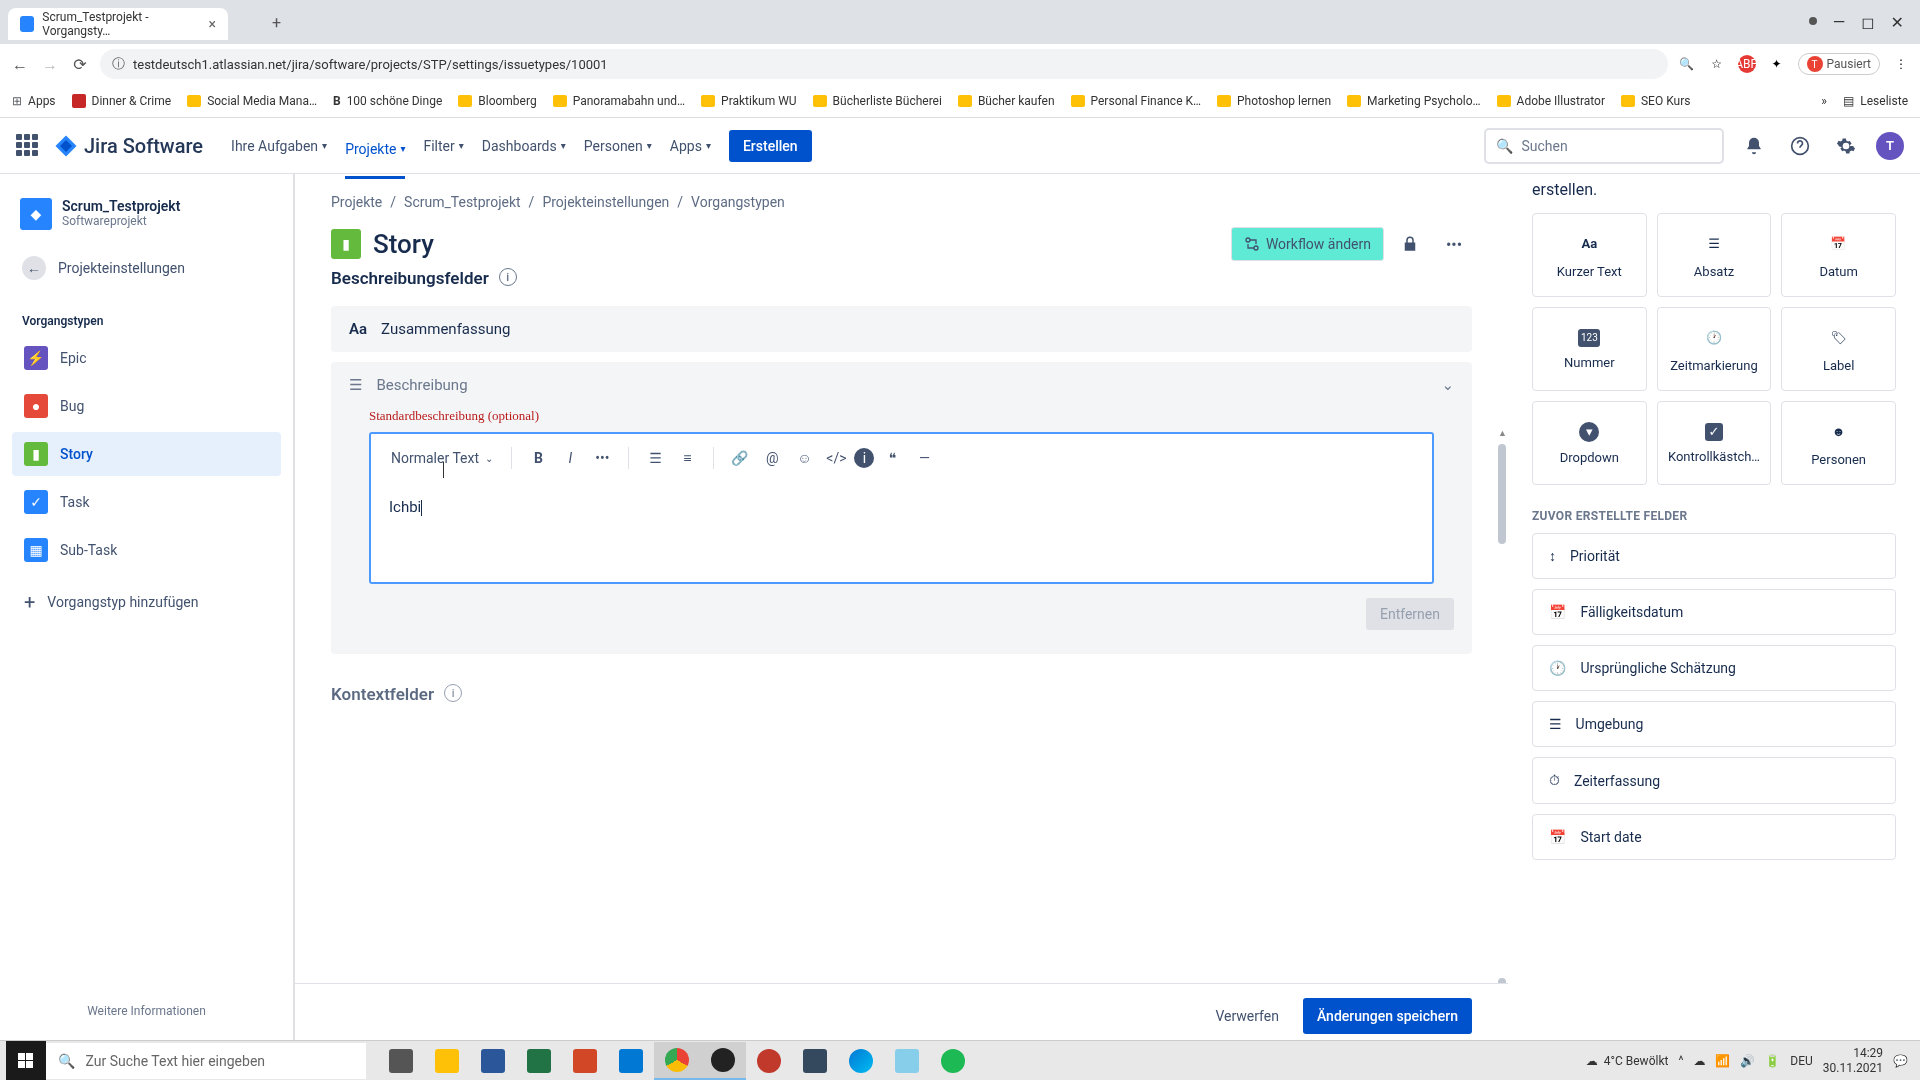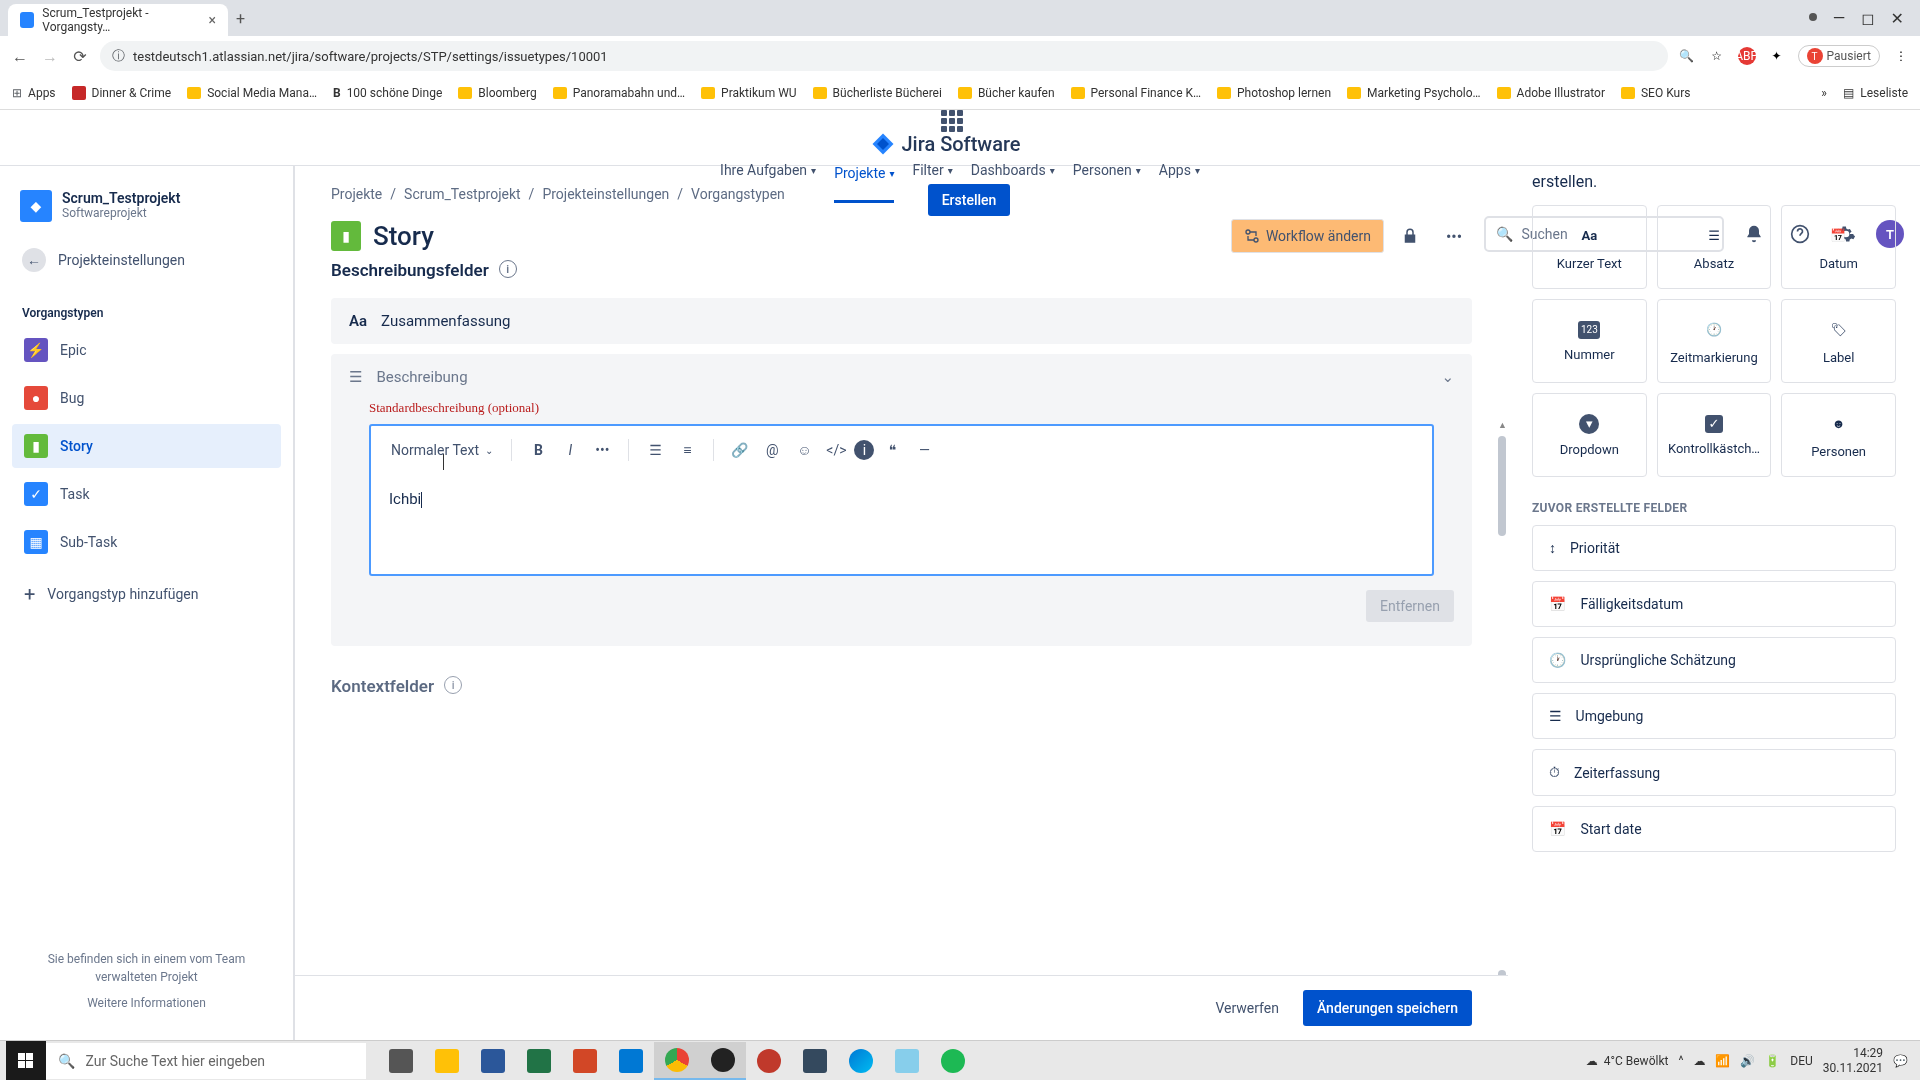--- a/index.html
+++ b/index.html
@@ -1,40 +1,40 @@
 <!DOCTYPE html>
 <html><head>
 <meta charset="utf-8">
 <style>
 * { margin: 0; padding: 0; box-sizing: border-box; font-family: -apple-system, BlinkMacSystemFont, "Segoe UI", Roboto, sans-serif; }
 body { width: 1920px; height: 1080px; overflow: hidden; background: #fff; }
 
 
 .browser-chrome { background: #dee1e6; }
-.tab-bar { display: flex; align-items: center; height: 36px; padding: 0 8px; }
+.tab-bar { display: flex; align-items: center; height: 44px; padding: 0 8px; gap: 36px; }
 .tab { display: flex; align-items: center; background: #fff; border-radius: 8px 8px 0 0; padding: 0 12px; height: 32px; margin-top: 4px; font-size: 12px; color: #333; gap: 8px; max-width: 220px; }
 .tab-favicon { width: 16px; height: 16px; background: #2684ff; border-radius: 3px; }
 .tab-close { color: #666; font-size: 14px; }
 .new-tab { margin-left: 8px; color: #555; font-size: 16px; }
 .win-controls { margin-left: auto; display: flex; gap: 16px; padding-right: 8px; color: #333; }
 .addr-bar { display: flex; align-items: center; background: #fff; height: 40px; padding: 0 10px; gap: 10px; }
 .nav-btn { width: 20px; color: #555; font-size: 16px; text-align: center; }
 .url-field { flex: 1; display: flex; align-items: center; background: #f1f3f4; border-radius: 20px; height: 30px; padding: 0 12px; font-size: 13px; color: #333; gap: 8px; }
 .url-lock { color: #5f6368; }
 .ext-icons { display: flex; align-items: center; gap: 12px; }
 .ext-ic { width: 18px; height: 18px; border-radius: 3px; display:flex; align-items:center; justify-content:center; font-size:12px; }
 .pausiert-badge { display:flex; align-items:center; gap:4px; border: 1px solid #ccc; border-radius: 14px; padding: 2px 8px; font-size: 12px; color: #555; }
 .pausiert-dot{ width:16px; height:16px; border-radius:50%; background:#ea4335; color:#fff; display:flex; align-items:center; justify-content:center; font-size:10px;}
 .bookmark-bar { display: flex; align-items: center; background: #fff; height: 34px; padding: 0 12px; gap: 16px; border-bottom: 1px solid #ddd; font-size: 12px; color: #333; }
 .bm-item { display: flex; align-items: center; gap: 6px; white-space: nowrap; }
 .bm-folder { width: 14px; height: 12px; background: #ffc107; border-radius: 2px; }
 .bm-spacer{ flex:1; }
 
 
-.jira-nav { display: flex; align-items: center; height: 56px; padding: 0 16px; border-bottom: 1px solid #dfe1e6; flex-direction: column; }
+.jira-nav { display: flex; align-items: center; height: 56px; padding: 0 16px; border-bottom: 1px solid #dfe1e6; }
 .app-switcher { width: 24px; height: 24px; display: grid; grid-template: repeat(3,6px)/repeat(3,6px); gap: 2px; margin-right: 14px; }
 .app-switcher span { background: #42526e; border-radius: 1px; }
 .jira-logo { display: flex; align-items: center; gap: 6px; color: #253858; font-size: 20px; font-weight: 500; margin-right: 28px; }
 .jira-logo-mark { width: 24px; height: 24px; }
 .nav-items { display: flex; gap: 18px; }
 .nav-item { display: flex; align-items: center; gap: 4px; color: #42526e; font-size: 14px; padding: 6px 0; }
 .nav-item.active { color: #0052cc; border-bottom: 3px solid #0052cc; padding-bottom: 16px; margin-bottom: -19px; }
 .chev { font-size: 10px; color: #42526e; }
 .nav-item.active .chev{ color:#0052cc;}
 .create-btn { margin-left: 18px; background: #0052cc; color: #fff; border: none; border-radius: 3px; padding: 8px 14px; font-size: 14px; font-weight: 500; }
@@ -66,21 +66,21 @@
 .side-footer a{ color:#6b778c; text-decoration:none; display:block; margin-top:8px;}
 
 
 .content-wrap{ flex:1; display:flex; }
 .content { flex: 1; padding: 20px 36px; position:relative; overflow:hidden; }
 .breadcrumb { display: flex; gap: 8px; color: #6b778c; font-size: 14px; margin-bottom: 16px; }
 .breadcrumb span{ color:#5e6c84;}
 .page-header { display: flex; align-items: center; gap: 12px; margin-bottom: 6px; }
 .page-title { font-size: 26px; font-weight: 500; color: #172b4d; }
 .header-actions { margin-left: auto; display: flex; align-items: center; gap: 8px; }
-.workflow-btn { display: flex; align-items: center; gap: 6px; border: 1px solid #dfe1e6; background: #fdba74; border-radius: 3px; padding: 8px 12px; font-size: 14px; color: #42526e; }
+.workflow-btn { display: flex; align-items: center; gap: 6px; border: 1px solid #dfe1e6; background: #5eead4; border-radius: 3px; padding: 8px 12px; font-size: 14px; color: #42526e; }
 .ic-btn{ width:36px; height:36px; display:flex; align-items:center; justify-content:center; color:#42526e; border-radius:3px;}
 .page-desc { color: #172b4d; font-size: 15px; margin-top: 18px; margin-bottom: 28px; }
 .section-title { display: flex; align-items: flex-start; gap: 10px; font-size: 17px; font-weight: 600; color: #172b4d; margin-bottom: 18px; }
 .info-ic{ width:18px; height:18px; border:1.5px solid #6b778c; border-radius:50%; display:flex; align-items:center; justify-content:center; font-size:11px; color:#6b778c;}
 
 .field-row { background: #f4f5f7; border-radius: 4px; padding: 14px 18px; display: flex; align-items: center; gap: 14px; font-size: 15px; color: #172b4d; margin-bottom: 10px; }
 .field-expanded { background: #f4f5f7; border-radius: 4px; padding: 14px 18px 24px; margin-bottom: 10px; }
 .field-head{ display:flex; align-items:center; gap:14px; color:#6b778c; font-size:15px; margin-bottom:14px;}
 .fh-right{ margin-left:auto;}
 .field-sublabel{ font-size:13px; color:#b91c1c; margin-left:20px; margin-bottom:8px;font-family:Liberation Serif, serif;}
@@ -343,21 +343,20 @@
       </div>
     <div class="side-item">
         <div class="itype-ic ic-sub">▦</div>
         <span>Sub-Task</span>
       </div>
     <div class="add-type">
         <span style="font-size:20px;color:#42526e;">+</span>
         <span>Vorgangstyp hinzufügen</span>
       </div>
     <div class="side-footer">
-      <div>Sie befinden sich in einem vom Team verwalteten Projekt</div>
       <a>Weitere Informationen</a>
     </div>
   </div>
 
   <div class="content-wrap">
 
   <div class="content">
     <div class="breadcrumb">
       <span>Projekte</span>
           <span>/</span>

